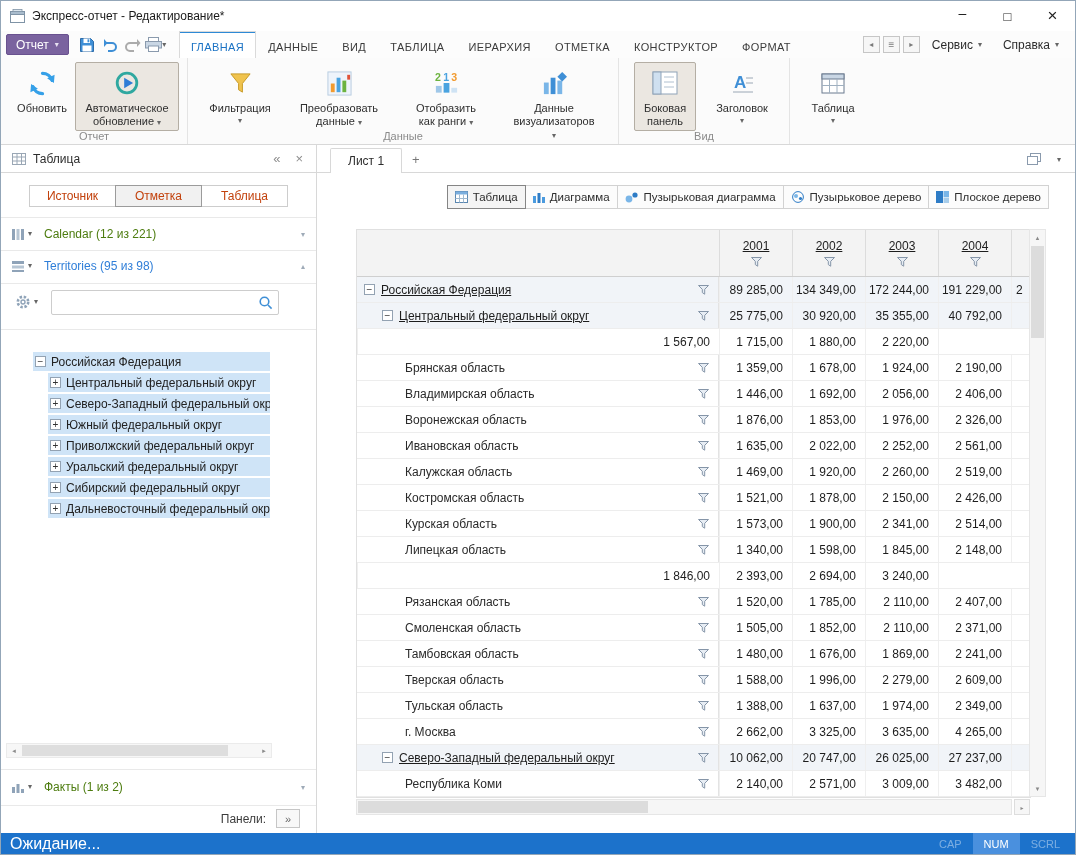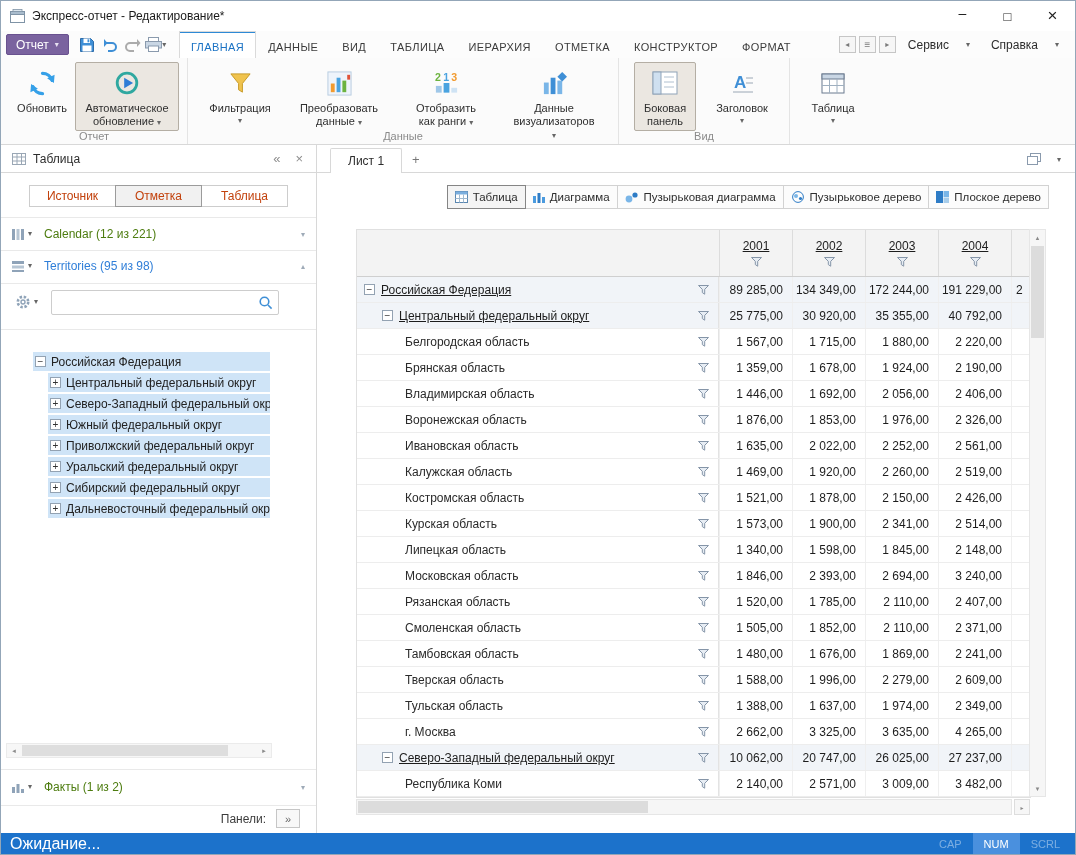--- a/index.html
+++ b/index.html
@@ -20,21 +20,21 @@
 .report-btn{align-self:center;margin-left:5px;height:21px;padding:0 9px;background:#7a639f;color:#fff;border:1px solid #69528f;border-radius:2px;font-size:12px;display:flex;align-items:center;gap:6px}
 .report-btn .dd{color:#e8e2f2}
 .qa{display:flex;align-items:center;margin:0 2px 0 7px;gap:1px}
 .qabtn{height:22px;min-width:22px;display:flex;align-items:center;justify-content:center}
 .rtabs{display:flex;align-items:stretch;margin-left:10px}
 .rtab{padding:16px 12px;display:flex;align-items:center;font-size:11px;color:#3b3b3b;letter-spacing:.4px}
 .rtab.active{color:#1a72c4;background:#fff;box-shadow:inset 0 0 0 1px #dadada, inset 0 2px 0 #2e8ad6}
 .menuright{margin-left:auto;display:flex;align-items:center;gap:3px;padding-right:7px}
 .navbtn{width:17px;height:17px;border:1px solid #c6c6c6;background:#f6f6f6;color:#7a7a7a;font-size:8px;display:flex;align-items:center;justify-content:center}
 .navbtn.lst{font-size:10px}
-.menu-dd{display:flex;align-items:center;gap:17px;font-size:12px;color:#2d2d2d;padding:0 9px}
+.menu-dd{display:flex;align-items:center;gap:5px;font-size:12px;color:#2d2d2d;padding:0 9px}
 .dd{font-size:8px;color:#666;line-height:1}
 
 
 .ribbon{position:absolute;left:0;top:57px;width:100%;height:87px;background:#fbfbfb;border-bottom:1px solid #d8d8d8;display:flex}
 .rgroup{position:relative;display:flex;align-items:flex-start;padding:4px 8px 16px}
 .rgroup.sep{border-right:1px solid #e4e4e4}
 .rgroup-label{position:absolute;left:0;right:0;bottom:2px;text-align:center;font-size:11px;color:#8b8b8b}
 .rbtn{display:flex;flex-direction:column;align-items:center;font-size:11px;color:#2f2f2f;text-align:center;line-height:1.2;padding:4px 3px 2px;border:1px solid transparent;border-radius:2px}
 .rbtn.selected{background:#ebe7e1;border-color:#b4aea4}
 .ricon{height:32px;display:flex;align-items:center;justify-content:center;margin-bottom:3px}
@@ -613,28 +613,20 @@
                 </svg>
               </span>
             </div>
             <div class="tcell">25 775,00</div>
             <div class="tcell">30 920,00</div>
             <div class="tcell">35 355,00</div>
             <div class="tcell">40 792,00</div>
             <div class="tcell extra"></div>
           </div>
           <div class="trow lvl2">
-            <div class="tname">
-              <span class="rowlabel">Белгородская область</span>
-              <span class="rowfunnel">
-                <svg width="11" height="10" viewBox="0 0 11 10">
-                  <path d="M0.5 0.5 H10.5 L6.7 4.3 V9.2 L4.3 7.6 V4.3 Z" fill="#e7edf4" stroke="#8595a8" stroke-width="1"></path>
-                </svg>
-              </span>
-            </div>
             <div class="tcell">1 567,00</div>
             <div class="tcell">1 715,00</div>
             <div class="tcell">1 880,00</div>
             <div class="tcell">2 220,00</div>
             <div class="tcell extra"></div>
           </div>
           <div class="trow lvl2">
             <div class="tname">
               <span class="rowlabel">Брянская область</span>
               <span class="rowfunnel">
@@ -748,28 +740,20 @@
                 </svg>
               </span>
             </div>
             <div class="tcell">1 340,00</div>
             <div class="tcell">1 598,00</div>
             <div class="tcell">1 845,00</div>
             <div class="tcell">2 148,00</div>
             <div class="tcell extra"></div>
           </div>
           <div class="trow lvl2">
-            <div class="tname">
-              <span class="rowlabel">Московская область</span>
-              <span class="rowfunnel">
-                <svg width="11" height="10" viewBox="0 0 11 10">
-                  <path d="M0.5 0.5 H10.5 L6.7 4.3 V9.2 L4.3 7.6 V4.3 Z" fill="#e7edf4" stroke="#8595a8" stroke-width="1"></path>
-                </svg>
-              </span>
-            </div>
             <div class="tcell">1 846,00</div>
             <div class="tcell">2 393,00</div>
             <div class="tcell">2 694,00</div>
             <div class="tcell">3 240,00</div>
             <div class="tcell extra"></div>
           </div>
           <div class="trow lvl2">
             <div class="tname">
               <span class="rowlabel">Рязанская область</span>
               <span class="rowfunnel">

